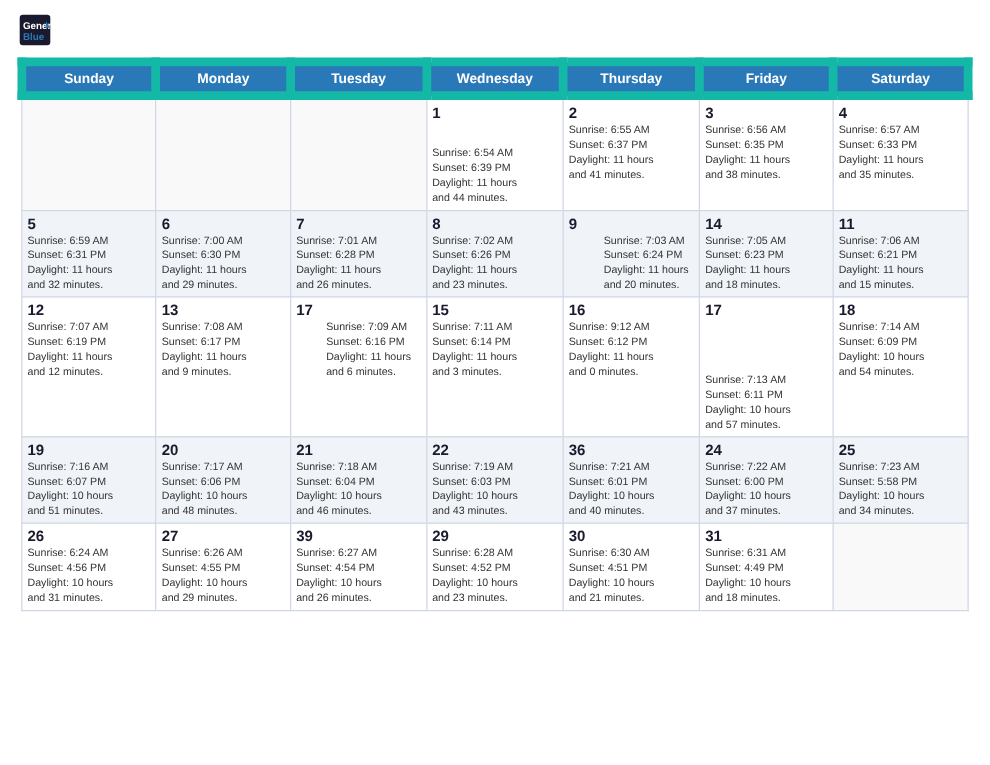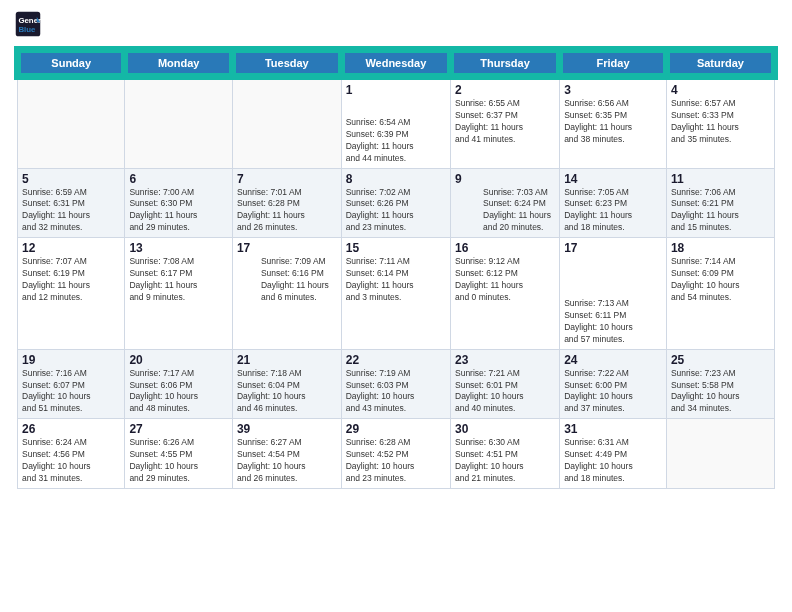--- a/index.html
+++ b/index.html
@@ -287,21 +287,21 @@
 and 46 minutes.</div>
           </td>
           <td>
             <span class="day-number">22</span>
             <div class="day-info" style="white-space: pre-line;">Sunrise: 7:19 AM
 Sunset: 6:03 PM
 Daylight: 10 hours
 and 43 minutes.</div>
           </td>
           <td>
-            <span class="day-number">23</span>
+            <span class="day-number">36</span>
             <div class="day-info" style="white-space: pre-line;">Sunrise: 7:21 AM
 Sunset: 6:01 PM
 Daylight: 10 hours
 and 40 minutes.</div>
           </td>
           <td>
             <span class="day-number">24</span>
             <div class="day-info" style="white-space: pre-line;">Sunrise: 7:22 AM
 Sunset: 6:00 PM
 Daylight: 10 hours

